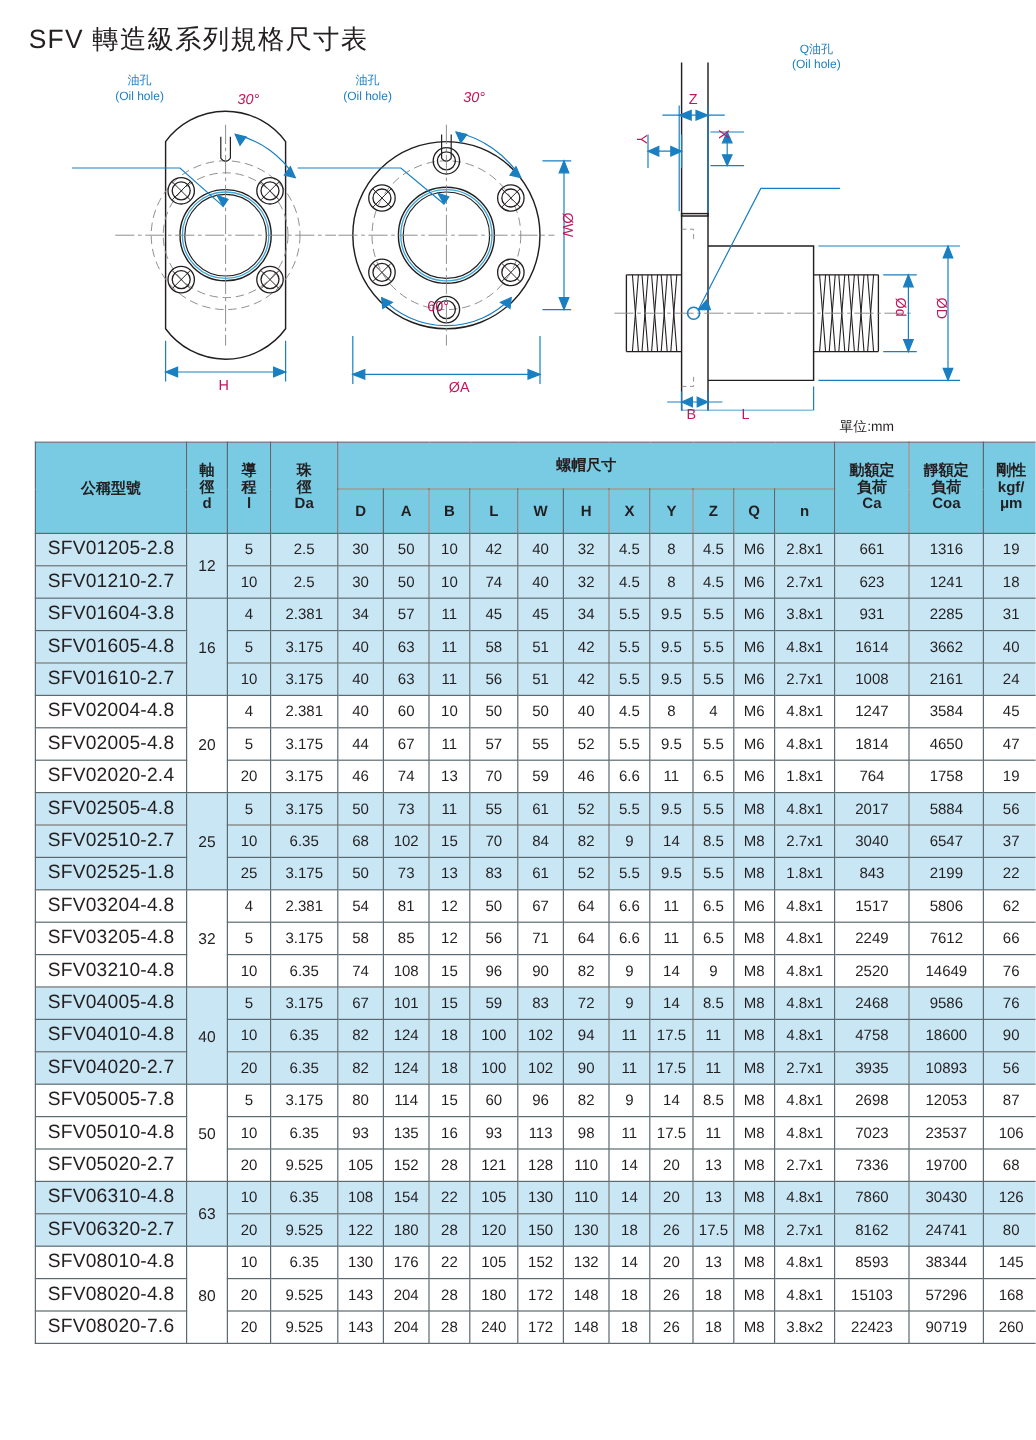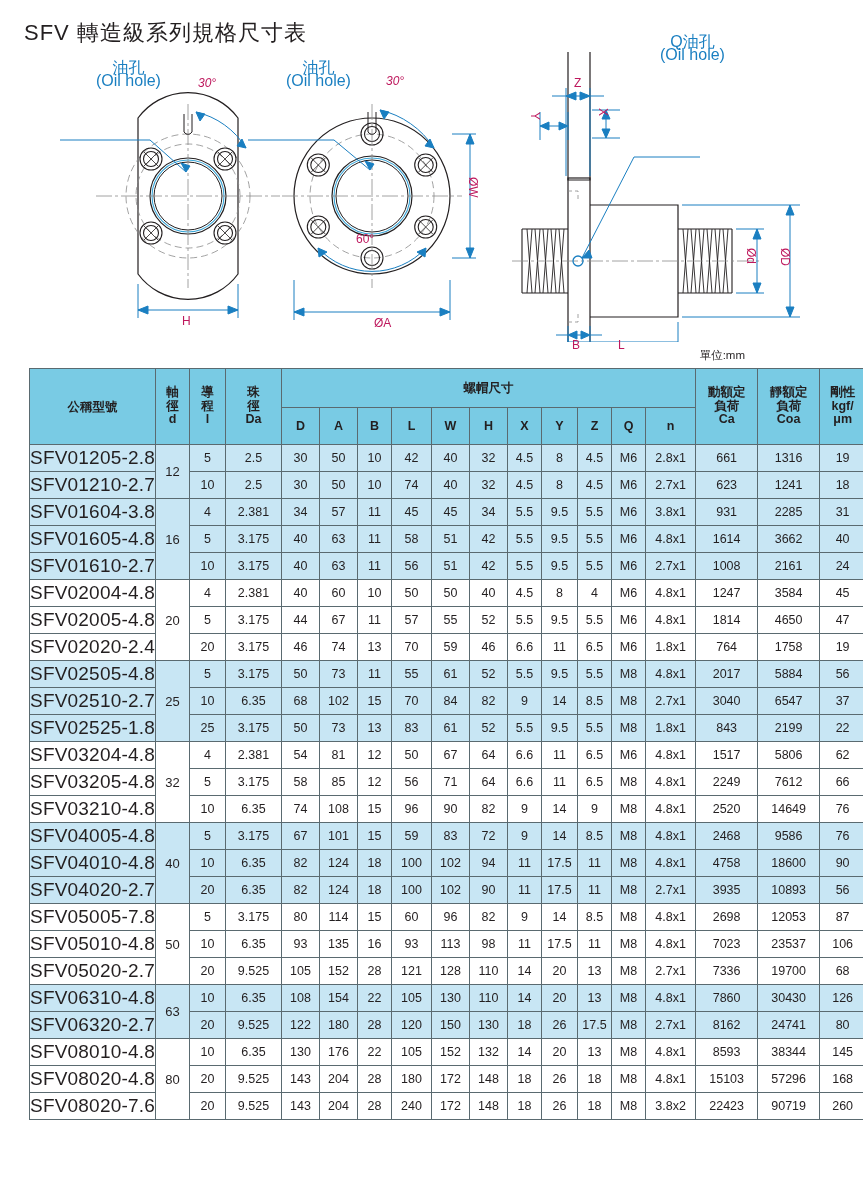--- a/index.html
+++ b/index.html
@@ -24,21 +24,21 @@
 
   
   .drawings {
     position: absolute;
     left: 0; top: 52px;
     width: 863px; height: 290px;
   }
   .dwg-label {
     position: absolute;
     color: #1a7fc1;
-    font-size: 16px;
+    font-size: 10px;
     line-height: 12.5px;
     text-align: center;
     white-space: nowrap;
   }
   .dwg-dim {
     position: absolute;
     color: #be185d;
     font-size: 12px;
     white-space: nowrap;
   }
@@ -76,21 +76,21 @@
     white-space: nowrap;
   }
   table.spec thead th {
     background: #79cbe4;
     font-size: 12.5px;
     line-height: 14px;
   }
   table.spec thead th.group { height: 28px; }
   table.spec thead th.tall { height: 76px; }
   table.spec thead th.sub { height: 26px; }
-  table.spec td.model { font-size: 19px; letter-spacing: 0.2px; margin-left: 40px; }
+  table.spec td.model { font-size: 16px; letter-spacing: 0.2px; margin-left: 40px; }
   table.spec tbody tr.band td { background: #c8e6f4; }
   table.spec tbody tr.plain td { background: #ffffff; }
   table.spec tbody td.grp { font-size: 13px; }
   .hdr-stack { display: block; line-height: 13.5px; }
 </style>
 </head>
 <body>
 
 <div class="page">
 
@@ -256,21 +256,21 @@
       <span>油孔</span><br>
       <span>(Oil hole)</span>
     </div>
     <div class="dwg-dim" style="left:198px; top:24px; font-style:italic;">30°</div>
 
     <div class="dwg-label" style="left:286px; top:10px;">
       <span>油孔</span><br>
       <span>(Oil hole)</span>
     </div>
     <div class="dwg-dim" style="left:386px; top:22px; font-style:italic;">30°</div>
-    <div class="dwg-dim" style="left:356px; top:180px;">60°</div>
+    <div class="dwg-dim" style="left:356px; top:196px;">60°</div>
 
     <div class="dwg-dim" style="left:182px; top:262px;">H</div>
     <div class="dwg-dim vert-text" style="left:466px; top:125px;">ØW</div>
     <div class="dwg-dim" style="left:362px; top:264px;margin-left:12px;">ØA</div>
 
     <div class="dwg-dim" style="left:574px; top:24px;">Z</div>
     <div class="dwg-dim vert-text" style="left:528px; top:60px;">Y</div>
     <div class="dwg-dim vert-text" style="left:596px; top:56px;">X</div>
     <div class="dwg-label" style="left:660px; top:-16px;">
       <span>Q油孔</span><br>

